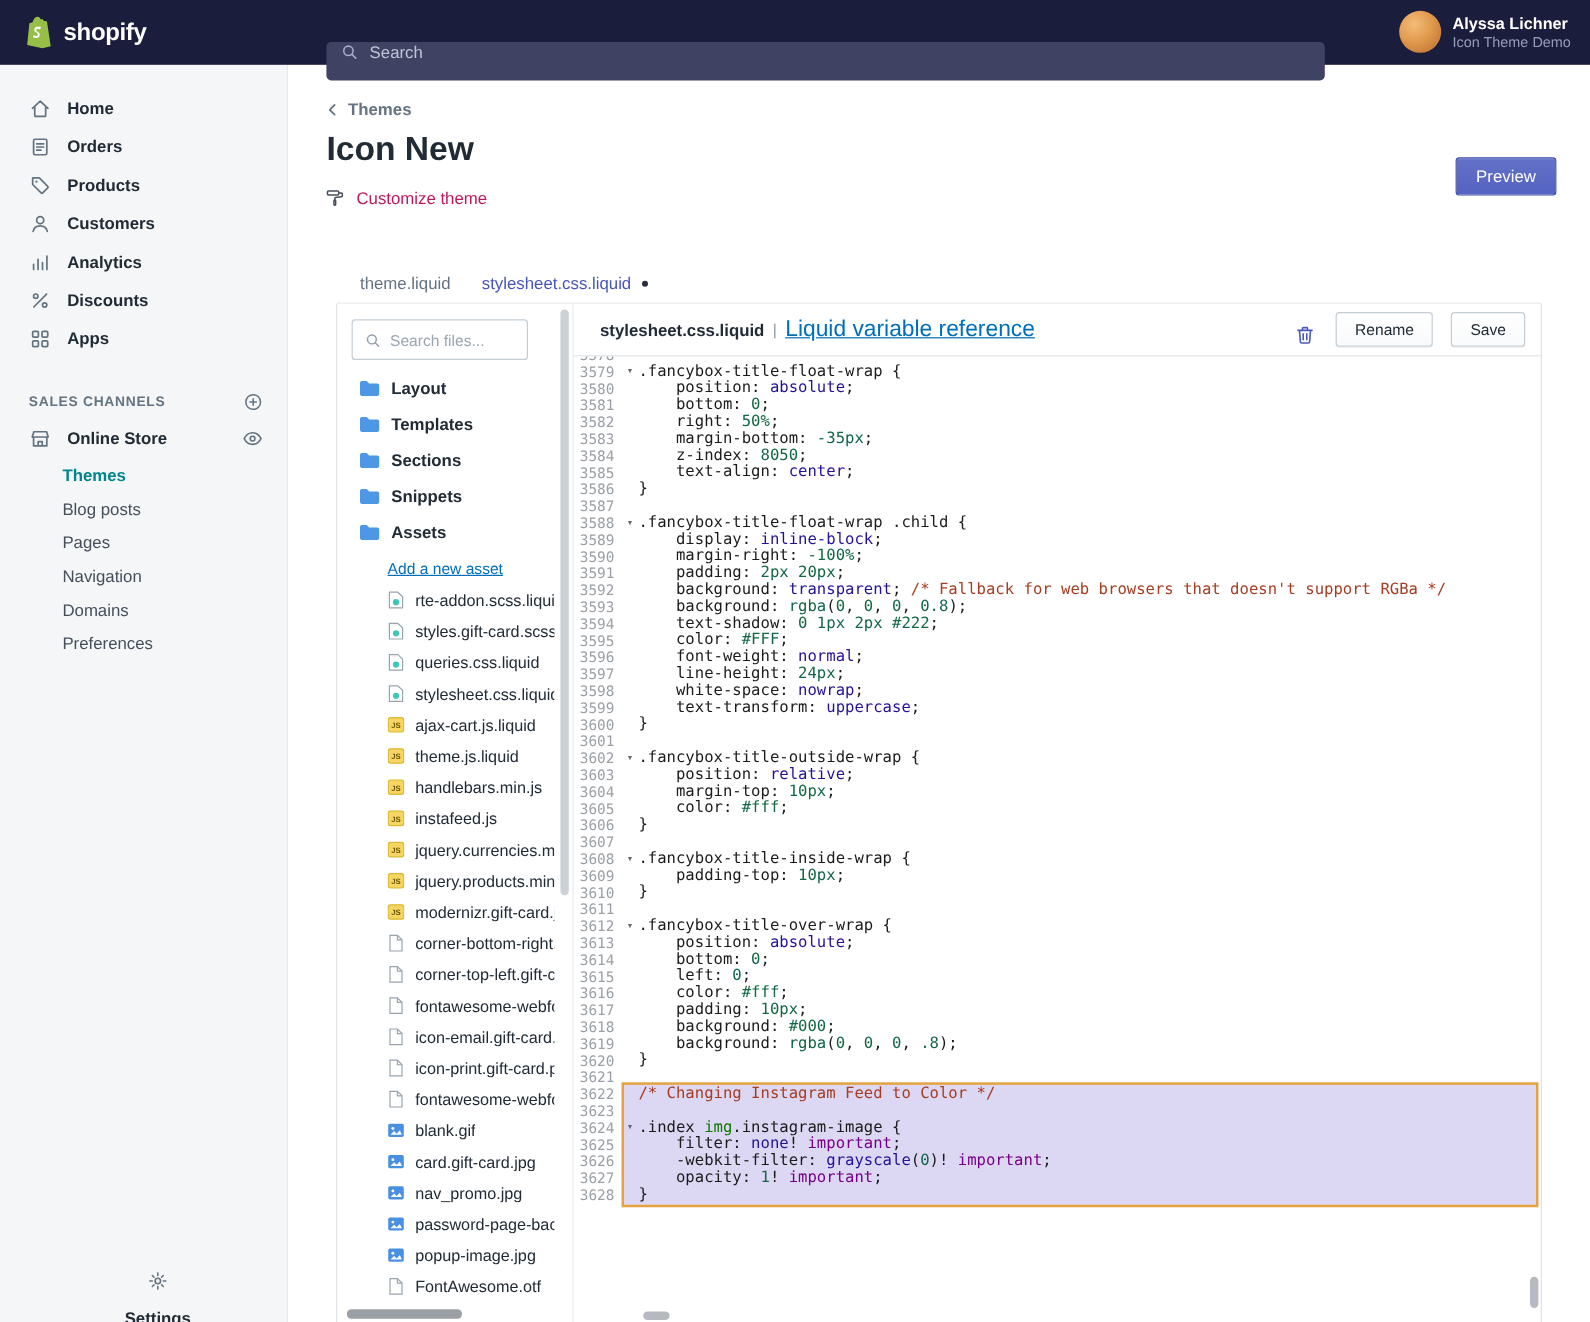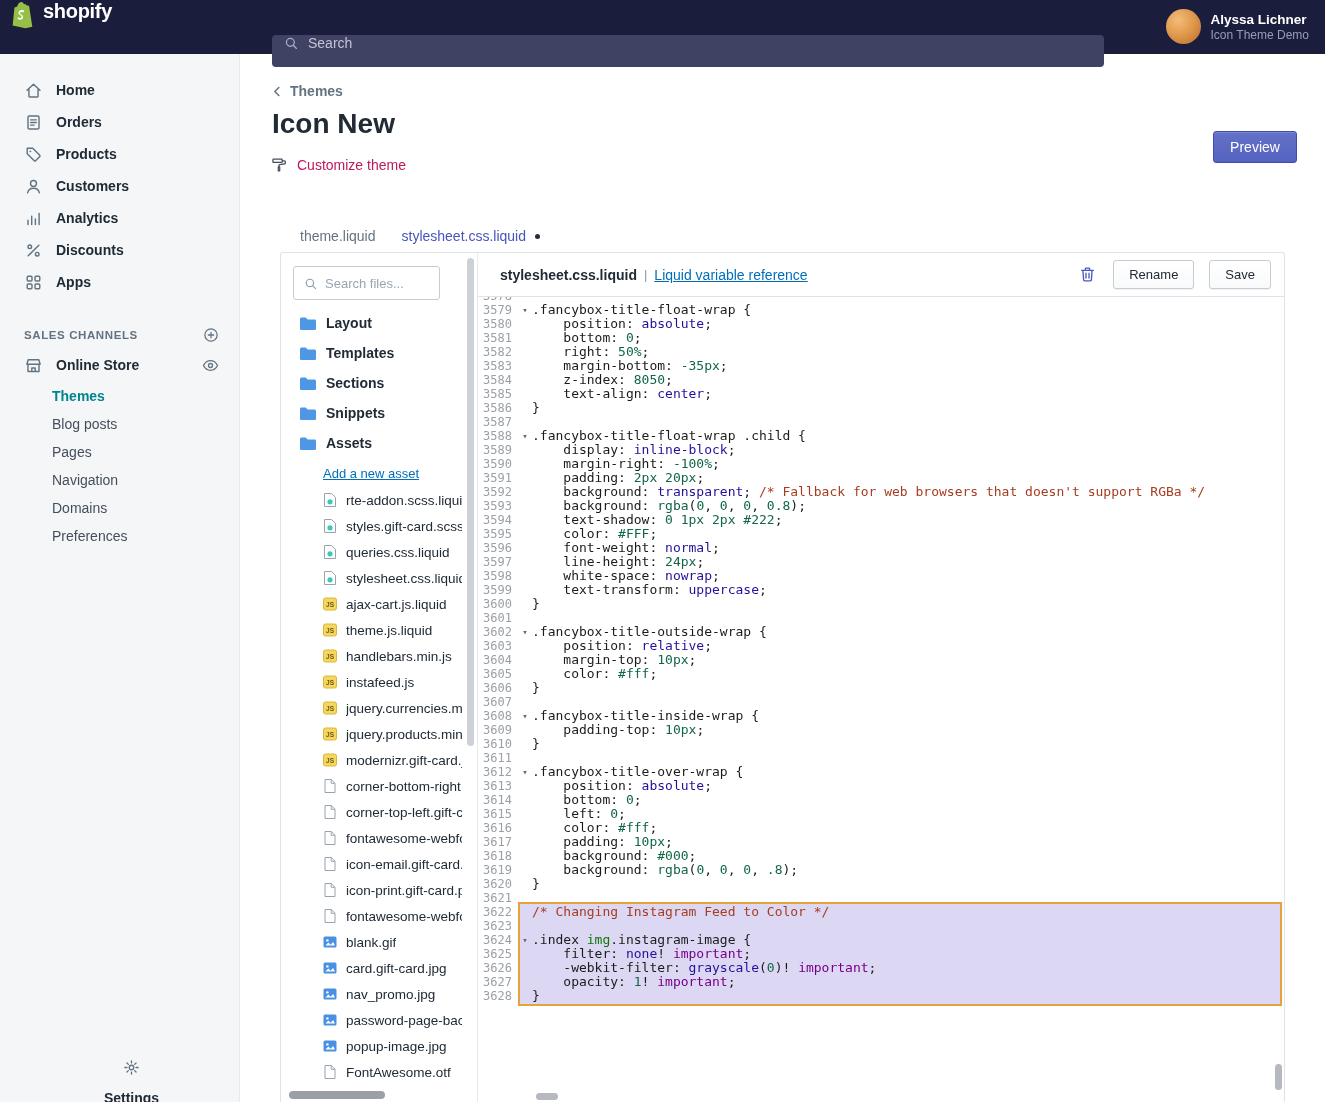--- a/index.html
+++ b/index.html
@@ -1,21 +1,21 @@
 <!DOCTYPE html>
 <html><head>
 <meta charset="utf-8">
 <style>
   * { box-sizing: border-box; margin: 0; padding: 0; }
   html,body { width:1325px; height:1102px; }
   body { position:relative; overflow:hidden; background:#fff; font-family:"Liberation Sans",sans-serif; color:#212b36; }
 
   
   .topbar { position:absolute; top:0; left:0; right:0; height:54px; background:#1b1d3c; z-index:20; }
-  .brand { position:absolute; left:8px; top:0; height:54px; display:flex; align-items:flex-start; gap:7px; }
+  .brand { position:absolute; left:18px; top:0; height:54px; display:flex; align-items:center; gap:7px; }
   .brand-word { color:#fff; font-size:20px; font-weight:bold; letter-spacing:-0.3px; }
   .top-search { position:absolute; left:272px; top:11px; width:832px; height:32px; background:#3f4263; border-radius:4px; display:flex; align-items:flex-start; padding:0 11px; gap:9px;margin-top:24px; }
   .top-search .ic { width:16px; height:16px; color:#a9acc7; flex:none; }
   .top-search input { flex:1; background:transparent; border:none; outline:none; color:#fff; font-size:14px; font-family:inherit; }
   .top-search input::placeholder { color:#c2c4d6; }
   .top-user { position:absolute; right:16px; top:9px; display:flex; align-items:center; gap:10px; cursor:pointer; }
   .avatar { width:35px; height:35px; border-radius:50%; background:radial-gradient(circle at 35% 32%, #f4bd7a 0%, #e09a4d 45%, #b96a2e 100%); flex:none; }
   .user-name { color:#fff; font-size:13.5px; font-weight:bold; line-height:16px; }
   .user-sub { color:#989cba; font-size:12px; line-height:14px; }
 
@@ -64,22 +64,22 @@
   .file-row .fname { overflow:hidden; white-space:nowrap; }
   .panel-hscroll { position:absolute; bottom:5px; left:8px; width:96px; height:8px; border-radius:4px; background:#9aa0a6; cursor:pointer; }
 
   .panel-scrollstrip { width:14px; flex:none; position:relative; border-right:1px solid #e8ebee; }
   .panel-vthumb { position:absolute; top:5px; left:3px; width:7px; height:488px; border-radius:4px; background:#ccd1d7; cursor:pointer; }
 
   .editor { flex:1; position:relative; display:flex; flex-direction:column; min-width:0; }
   .editor-header { height:44px; flex:none; display:flex; align-items:center; padding:0 13px 0 22px; border-bottom:1px solid #dfe3e8; }
   .ed-filename { font-size:14px; font-weight:bold; color:#212b36; }
   .ed-sep { color:#8b95a1; margin:0 7px; font-size:13px; }
-  .ed-ref { font-size:14px; color:#006fbb; text-decoration:underline; cursor:pointer; }
-  .ed-actions { margin-left:auto; display:flex; align-items:center; gap:15px; }
+  .ed-ref { font-size:19px; color:#006fbb; text-decoration:underline; cursor:pointer; }
+  .ed-actions { margin-left:auto; display:flex; align-items:flex-end; gap:15px; }
   .trash-btn { width:20px; height:20px; color:#4959bc; cursor:pointer; background:none; border:none; padding:0; }
   .trash-btn .ic { width:19px; height:19px; }
   .ed-btn { padding:6px 15px; border:1px solid #c4cdd5; border-radius:3px; background:linear-gradient(#fff,#f9fafb); font-size:13px; color:#212b36; font-family:inherit; cursor:pointer; box-shadow:0 1px 0 rgba(22,29,37,.05); }
 
   .code-wrap { flex:1; position:relative; overflow:hidden; font-family:"DejaVu Sans Mono","Liberation Mono",monospace; font-size:13px; line-height:14px; }
   .code-scroll { position:relative; margin-top:-8px; z-index:2; }
   .cl { display:flex; height:14px; white-space:pre; }
   .ln { width:40px; flex:none; text-align:right; padding-right:6px; color:#9aa0a6; font-size:12px; }
   .body { flex:1; display:flex; min-width:0; }
   .fold { width:14px; flex:none; text-align:center; color:#5f6a75; font-size:9px; line-height:14px; }

